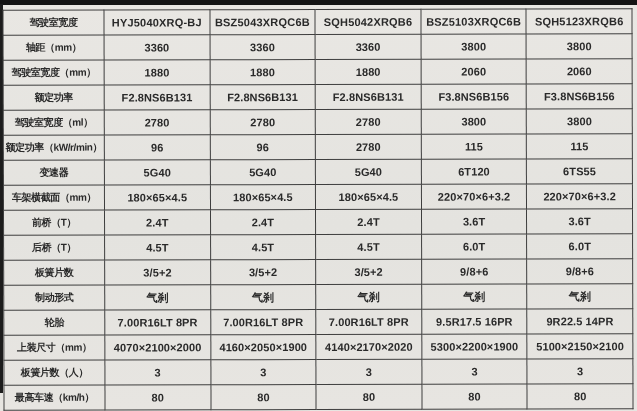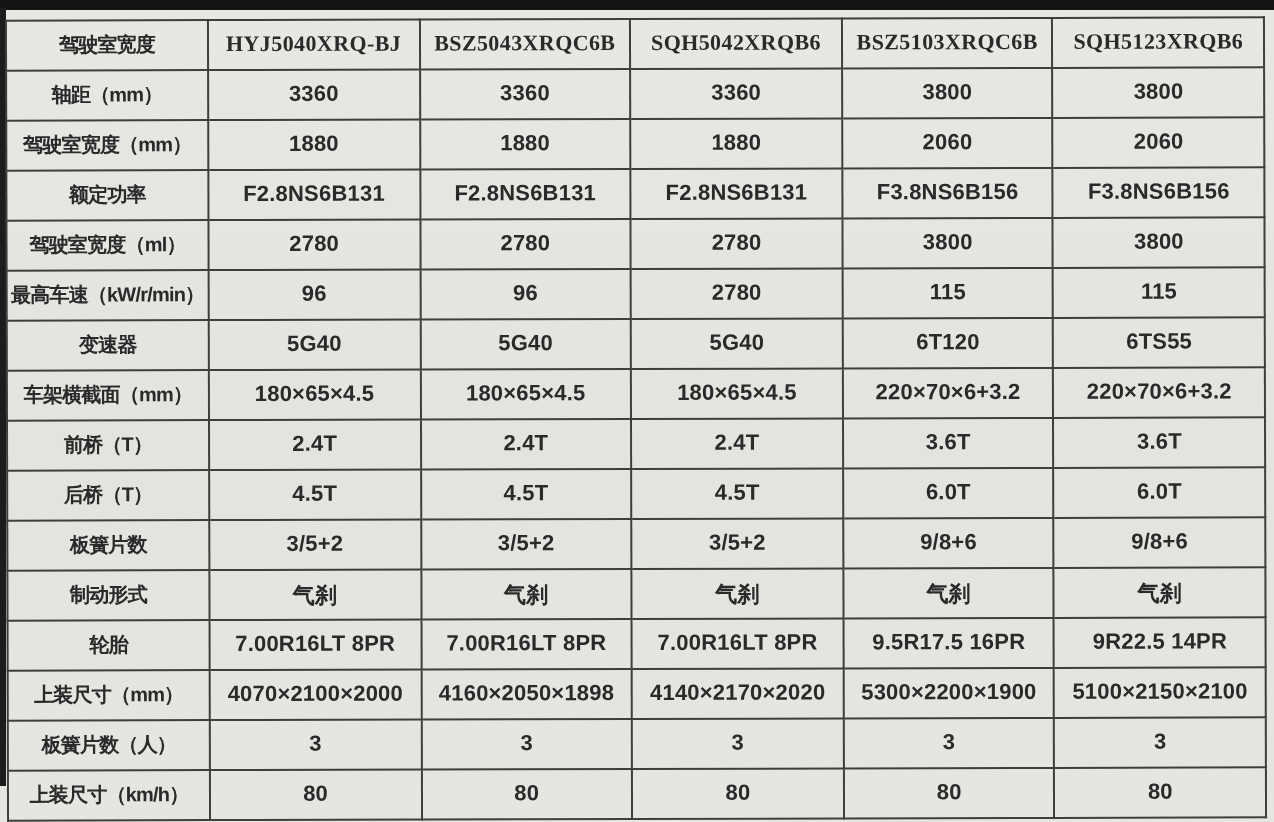--- a/index.html
+++ b/index.html
@@ -46,21 +46,20 @@
     font-weight: 700;
     color: #2a2a2a;
     background: transparent;
     white-space: nowrap;
     overflow: hidden;
     height: 24px;
   }
   .spec-table th.model-cell {
     font-size: 11px;
     letter-spacing: 0.2px;
-    font-family: Liberation Serif, serif;
   }
   .spec-table td.label-cell, .spec-table th.label-cell {
     font-size: 10px;
     letter-spacing: -0.4px;
   }
   .spec-table td.value-cell {
     font-size: 11px;
     letter-spacing: 0.1px;
   }
 </style>
@@ -116,21 +115,21 @@
       </tr>
       <tr>
         <td class="label-cell">驾驶室宽度（ml）</td>
         <td class="value-cell">2780</td>
         <td class="value-cell">2780</td>
         <td class="value-cell">2780</td>
         <td class="value-cell">3800</td>
         <td class="value-cell">3800</td>
       </tr>
       <tr>
-        <td class="label-cell">最高车速（kW/r/min）</td>
+        <td class="label-cell">额定功率（kW/r/min）</td>
         <td class="value-cell">96</td>
         <td class="value-cell">96</td>
         <td class="value-cell">2780</td>
         <td class="value-cell">115</td>
         <td class="value-cell">115</td>
       </tr>
       <tr>
         <td class="label-cell">变速器</td>
         <td class="value-cell">5G40</td>
         <td class="value-cell">5G40</td>
@@ -182,35 +181,35 @@
         <td class="label-cell">轮胎</td>
         <td class="value-cell">7.00R16LT 8PR</td>
         <td class="value-cell">7.00R16LT 8PR</td>
         <td class="value-cell">7.00R16LT 8PR</td>
         <td class="value-cell">9.5R17.5 16PR</td>
         <td class="value-cell">9R22.5 14PR</td>
       </tr>
       <tr>
         <td class="label-cell">上装尺寸（mm）</td>
         <td class="value-cell">4070×2100×2000</td>
-        <td class="value-cell">4160×2050×1898</td>
+        <td class="value-cell">4160×2050×1900</td>
         <td class="value-cell">4140×2170×2020</td>
         <td class="value-cell">5300×2200×1900</td>
         <td class="value-cell">5100×2150×2100</td>
       </tr>
       <tr>
         <td class="label-cell">板簧片数（人）</td>
         <td class="value-cell">3</td>
         <td class="value-cell">3</td>
         <td class="value-cell">3</td>
         <td class="value-cell">3</td>
         <td class="value-cell">3</td>
       </tr>
       <tr>
-        <td class="label-cell">上装尺寸（km/h）</td>
+        <td class="label-cell">最高车速（km/h）</td>
         <td class="value-cell">80</td>
         <td class="value-cell">80</td>
         <td class="value-cell">80</td>
         <td class="value-cell">80</td>
         <td class="value-cell">80</td>
       </tr>
     </tbody>
 </table>
 
 </body></html>

